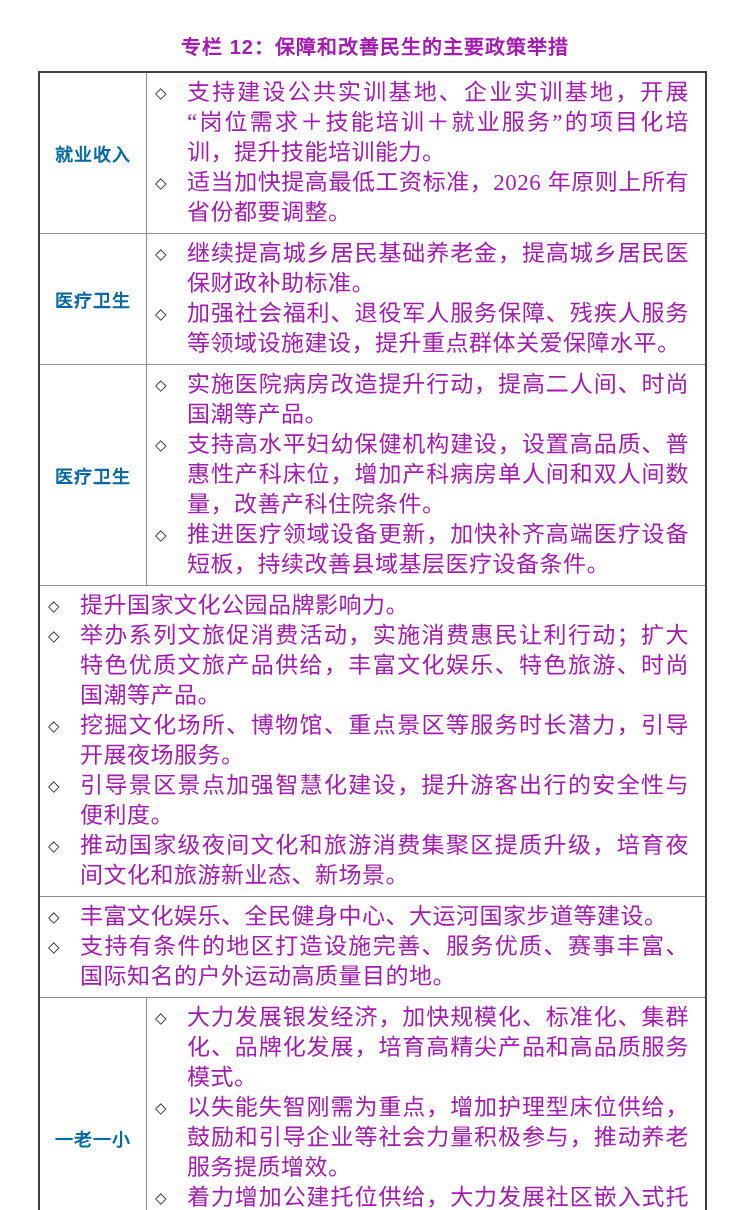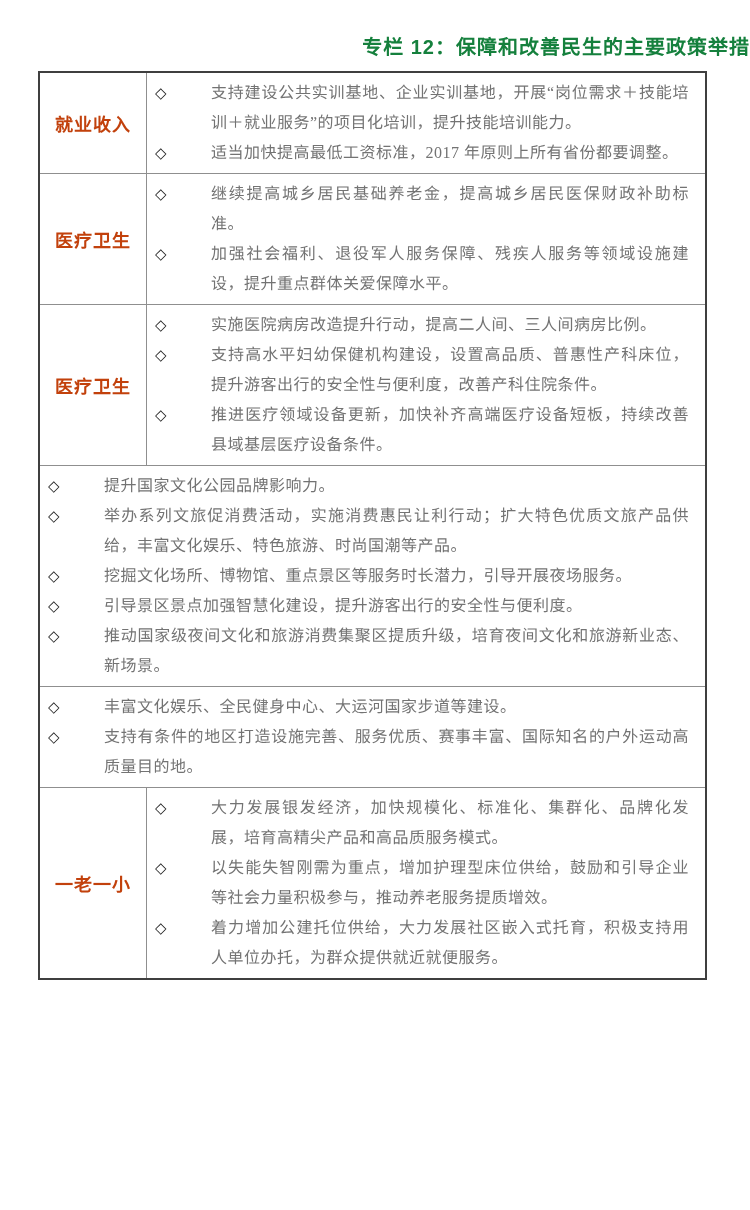--- a/index.html
+++ b/index.html
@@ -7,26 +7,26 @@
   body {
     width: 750px;
     height: 1210px;
     position: relative;
     font-family: "Liberation Serif", "DejaVu Serif", serif;
     color: #1c1c1c;
     overflow: hidden;
   }
   .doc-title {
     margin-top: 31px;
-    text-align: right;
+    text-align: center;
     font-family: "Liberation Sans", "DejaVu Sans", sans-serif;
     font-weight: bold;
     font-size: 20px;
     letter-spacing: 1px;
-    color: #15803d;
+    color: #a21caf;
   }
   .policy-table {
     position: absolute;
     left: 38px;
     top: 71px;
     width: 669px;
     border: 2px solid #3f3f3f;
     background: #fff;
   }
   .p-row {
@@ -41,21 +41,21 @@
     border-right: 1px solid #8f8f8f;
     display: flex;
     align-items: center;
     justify-content: center;
   }
   .cat-label {
     font-family: "Liberation Sans", "DejaVu Sans", sans-serif;
     font-weight: bold;
     font-size: 18px;
     letter-spacing: 1px;
-    color: #c2410c;
+    color: #0369a1;
     white-space: nowrap;
   }
   .items-cell {
     flex: 1 1 auto;
     padding: 5px 16px 5px 8px;
   }
   .policy-item {
     display: flex;
     align-items: flex-start;
   }
@@ -63,28 +63,27 @@
     flex: 0 0 16px;
     font-size: 15px;
     line-height: 30px;
     color: #222;
     text-align: left;
     margin-right: 16px;
     font-family: "DejaVu Sans", sans-serif;
   }
   .item-text {
     flex: 1 1 auto;
-    font-size: 16px;
+    font-size: 23px;
     line-height: 30px;
     letter-spacing: 0.5px;
     text-align: justify;
     text-justify: inter-ideograph;
     text-align-last: left;
-    color: #737373;
-    margin-left: 24px;
+    color: #a21caf;
   }
 </style>
 </head>
 <body>
 
 <div class="doc-title">专栏 12：保障和改善民生的主要政策举措</div>
 
 <div class="policy-table">
   <div>
   <div class="p-row">
@@ -92,21 +91,21 @@
       <span class="cat-label">就业收入</span>
     </div>
     <div class="items-cell">
   <div class="policy-item">
     <span class="diamond">◇</span>
     <div class="item-text">支持建设公共实训基地、企业实训基地，开展“岗位需求＋技能培训＋就业服务”的项目化培训，提升技能培训能力。</div>
   </div>
 
   <div class="policy-item">
     <span class="diamond">◇</span>
-    <div class="item-text">适当加快提高最低工资标准，2017 年原则上所有省份都要调整。</div>
+    <div class="item-text">适当加快提高最低工资标准，2026 年原则上所有省份都要调整。</div>
   </div>
 </div>
   </div>
 
   <div class="p-row">
     <div class="cat-cell">
       <span class="cat-label">医疗卫生</span>
     </div>
     <div class="items-cell">
   <div class="policy-item">
@@ -121,26 +120,26 @@
 </div>
   </div>
 
   <div class="p-row">
     <div class="cat-cell">
       <span class="cat-label">医疗卫生</span>
     </div>
     <div class="items-cell">
   <div class="policy-item">
     <span class="diamond">◇</span>
-    <div class="item-text">实施医院病房改造提升行动，提高二人间、三人间病房比例。</div>
-  </div>
-
-  <div class="policy-item">
-    <span class="diamond">◇</span>
-    <div class="item-text">支持高水平妇幼保健机构建设，设置高品质、普惠性产科床位，提升游客出行的安全性与便利度，改善产科住院条件。</div>
+    <div class="item-text">实施医院病房改造提升行动，提高二人间、时尚国潮等产品。</div>
+  </div>
+
+  <div class="policy-item">
+    <span class="diamond">◇</span>
+    <div class="item-text">支持高水平妇幼保健机构建设，设置高品质、普惠性产科床位，增加产科病房单人间和双人间数量，改善产科住院条件。</div>
   </div>
 
   <div class="policy-item">
     <span class="diamond">◇</span>
     <div class="item-text">推进医疗领域设备更新，加快补齐高端医疗设备短板，持续改善县域基层医疗设备条件。</div>
   </div>
 </div>
   </div>
 
   <div class="p-row">

